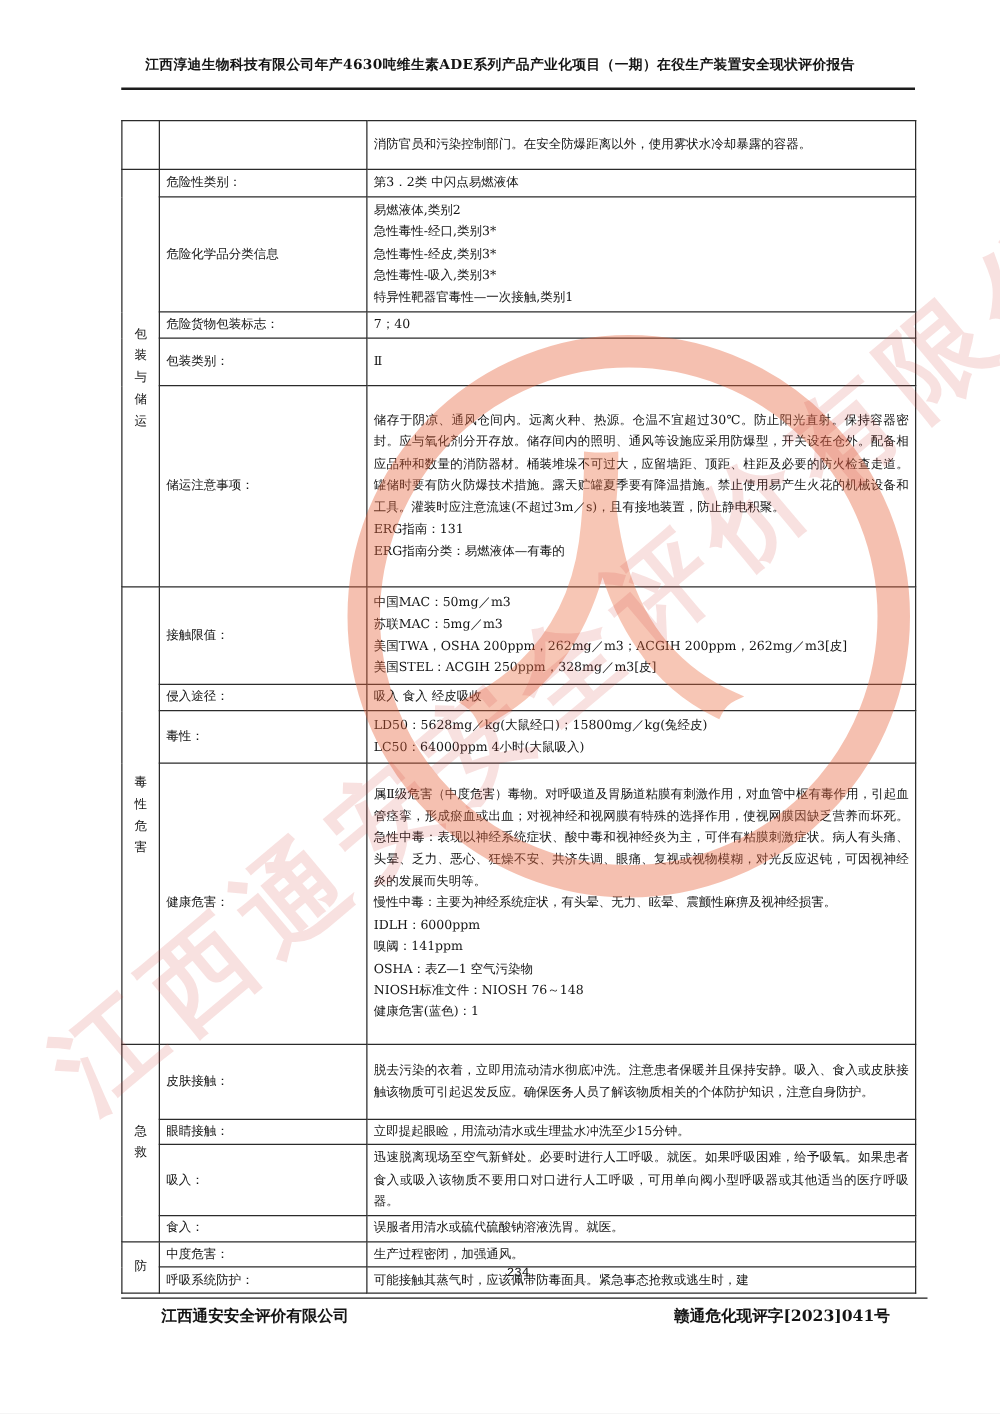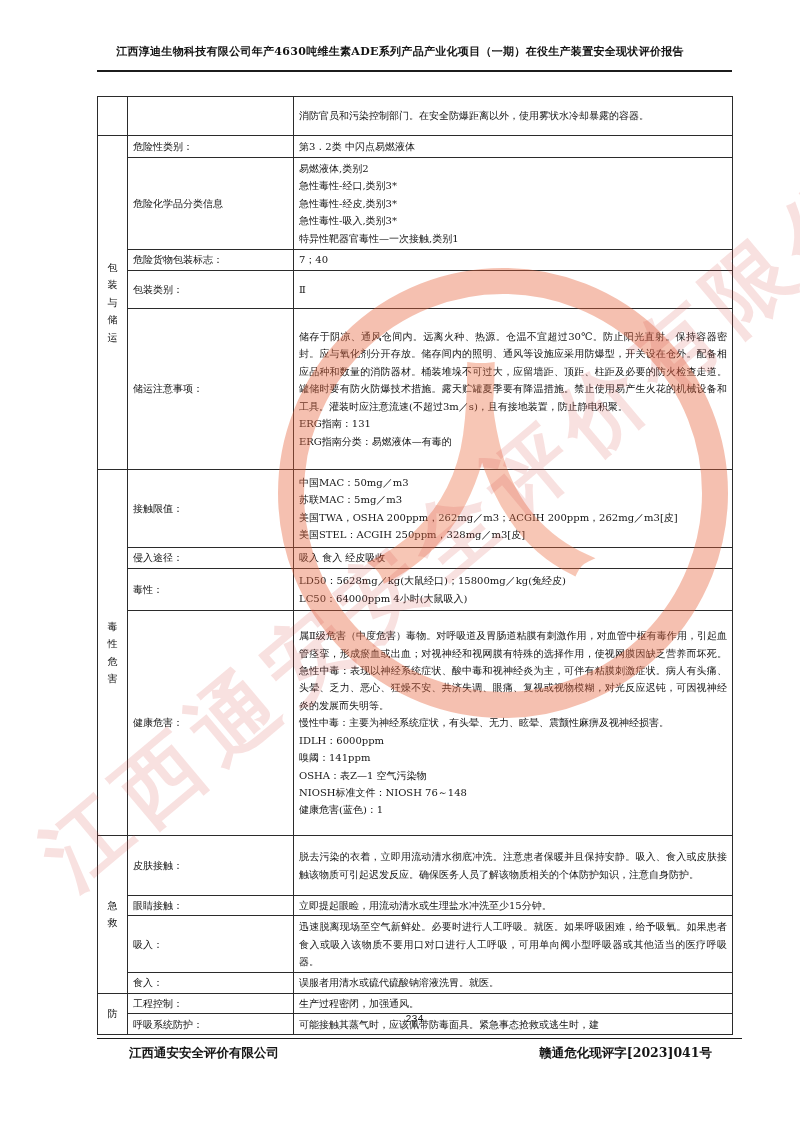--- a/index.html
+++ b/index.html
@@ -153,21 +153,21 @@
     <tr style="height:57px">
       <td class="lbl">吸入：</td>
       <td class="val">迅速脱离现场至空气新鲜处。必要时进行人工呼吸。就医。如果呼吸困难，给予吸氧。如果患者食入或吸入该物质不要用口对口进行人工呼吸，可用单向阀小型呼吸器或其他适当的医疗呼吸器。</td>
     </tr>
     <tr style="height:18px">
       <td class="lbl">食入：</td>
       <td class="val">误服者用清水或硫代硫酸钠溶液洗胃。就医。</td>
     </tr>
     <tr style="height:19px">
       <td class="cat" rowspan="2">防</td>
-      <td class="lbl">工程控制：</td>
+      <td class="lbl">中度危害：</td>
       <td class="val">生产过程密闭，加强通风。</td>
     </tr>
     <tr style="height:21px">
       <td class="lbl">呼吸系统防护：</td>
       <td class="val">可能接触其蒸气时，应该佩带防毒面具。紧急事态抢救或逃生时，建</td>
     </tr>
   </tbody>
     </table>
 
   <div class="wm stamp-ring"></div>

